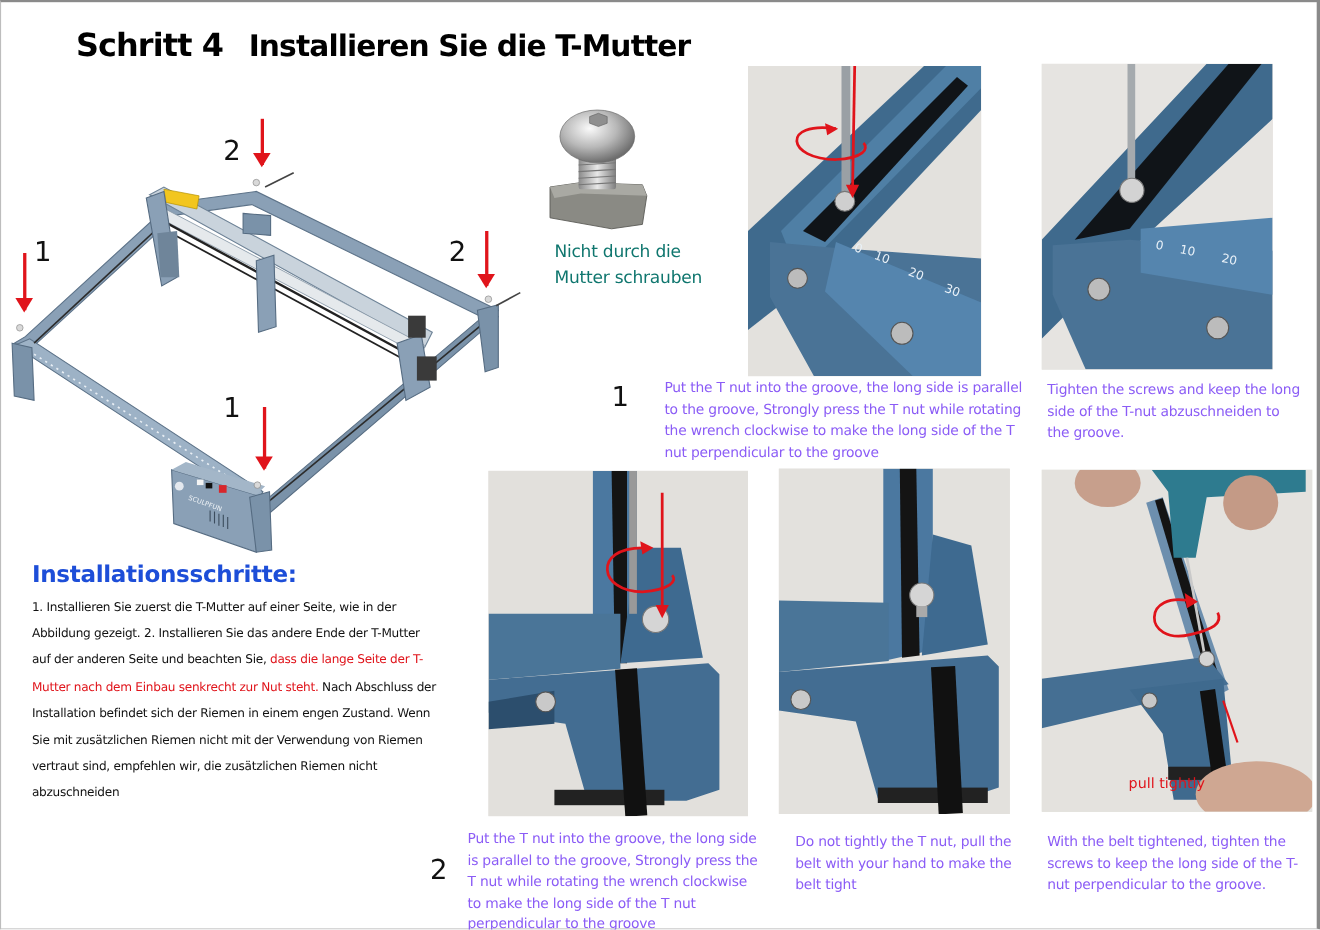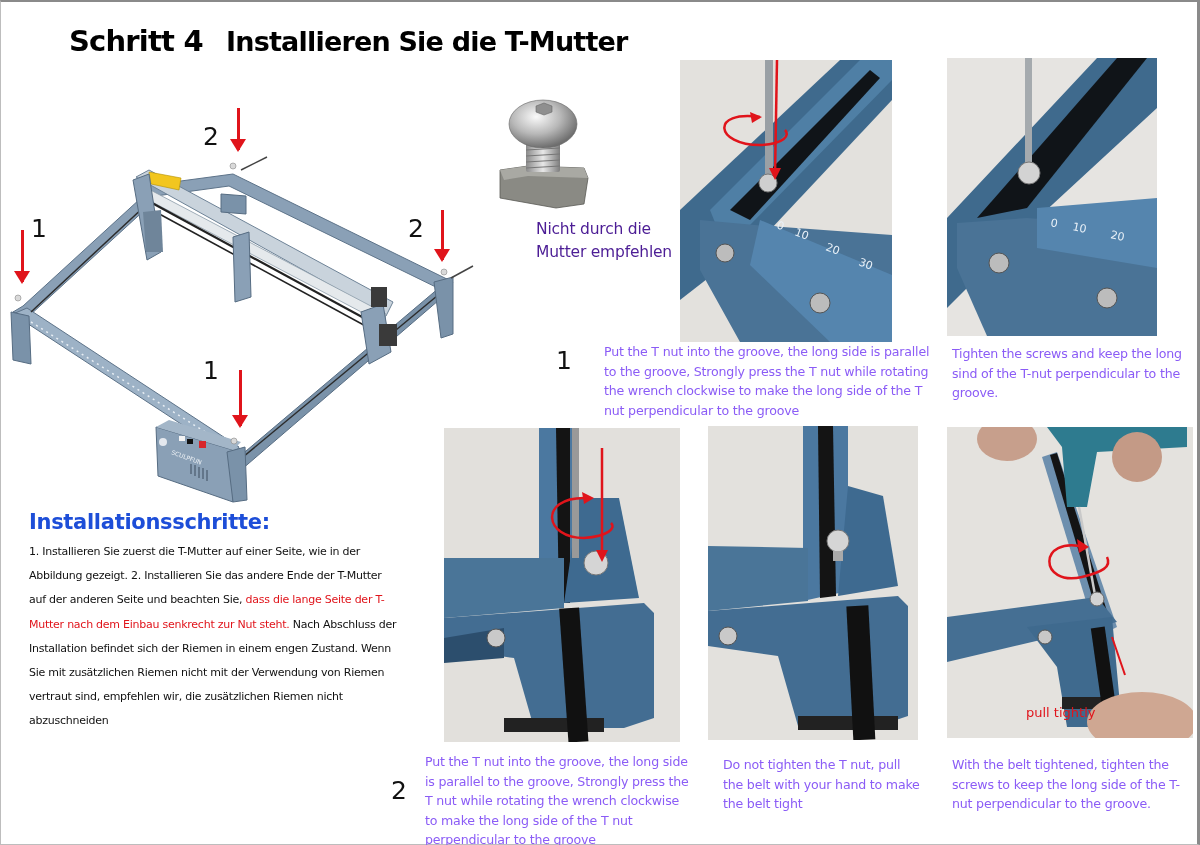--- a/index.html
+++ b/index.html
@@ -18,21 +18,21 @@
     .num { font-family: "DejaVu Sans", sans-serif; font-size: 25px; color: #111; line-height: 1; }
     .arrow { width: 3px; background: #e0141b; }
     .arrow::after { content: ""; position: absolute; left: -7px; bottom: -2px; border-left: 8px solid transparent; border-right: 8px solid transparent; border-top: 13px solid #e0141b; }
 
     
     .instr-heading { left: 28px; top: 508px; font-family: "DejaVu Sans", sans-serif; font-weight: bold; font-size: 21px; color: #1d4ed8; letter-spacing: -0.3px; }
     .instr-body { left: 28px; top: 538px; width: 370px; font-family: "DejaVu Sans", sans-serif; font-size: 11px; line-height: 24.2px; color: #111; letter-spacing: -0.25px; }
     .instr-body .red { color: #e0141b; }
 
     .caption { font-family: "DejaVu Sans", sans-serif; font-size: 12.6px; line-height: 19.5px; color: #8b5cf6; letter-spacing: -0.2px; }
-    .nut-caption { left: 503px; top: 216px; font-family: "DejaVu Sans", sans-serif; font-size: 15.5px; line-height: 23px; color: #4c1d95; letter-spacing: -0.2px; margin-left: 32px; }
+    .nut-caption { left: 503px; top: 216px; font-family: "DejaVu Sans", sans-serif; font-size: 15.5px; line-height: 23px; color: #0f766e; letter-spacing: -0.2px; }
 
     .pull { font-family: "DejaVu Sans", sans-serif; font-size: 13px; color: #e0141b; }
 
     .photo { overflow: hidden; background: #dedcd8; }
     svg { display: block; }
   </style>
 </head>
 <body>
 
 <div class="page">
@@ -138,21 +138,21 @@
         <line x1="30" y1="64" x2="64" y2="62"></line>
           <line x1="30" y1="70" x2="64" y2="68"></line>
         <line x1="30" y1="76" x2="64" y2="74"></line>
       </g>
       <ellipse cx="47" cy="32" rx="34" ry="24" fill="url(#headG)" stroke="#666" stroke-width="0.6"></ellipse>
       <polygon points="40,14 48,11 56,14 56,20 48,23 40,20" fill="#8f8f8f" stroke="#666" stroke-width="0.6"></polygon>
     </svg>
   </div>
   <div class="abs nut-caption">
     <div>Nicht durch die</div>
-    <div>Mutter empfehlen</div>
+    <div>Mutter schrauben</div>
   </div>
 
   <div class="abs instr-heading">Installationsschritte:</div>
   <div class="abs instr-body">
     <span>1. Installieren Sie zuerst die T-Mutter auf einer Seite, wie in der Abbildung gezeigt. 2. Installieren Sie das andere Ende der T-Mutter auf der anderen Seite und beachten Sie, </span><span class="red">dass die lange Seite der T-Mutter nach dem Einbau senkrecht zur Nut steht.</span><span> Nach Abschluss der Installation befindet sich der Riemen in einem engen Zustand. Wenn Sie mit zusätzlichen Riemen nicht mit der Verwendung von Riemen vertraut sind, empfehlen wir, die zusätzlichen Riemen nicht abzuschneiden</span>
   </div>
 
   <div class="abs num" style="left:555px;top:346px;">1</div>
 
   <div class="abs photo" style="left:679px;top:58px;width:212px;height:282px;">
@@ -192,21 +192,21 @@
         <text x="103" y="168" transform="rotate(12 103 168)">0</text>
         <text x="125" y="172" transform="rotate(12 125 172)">10</text>
         <text x="163" y="180" transform="rotate(12 163 180)">20</text>
       </g>
       <rect x="78" y="0" width="7" height="105" fill="#a5aaae"></rect>
       <circle cx="82" cy="115" r="11" fill="#d3d3d3" stroke="#777"></circle>
       <circle cx="52" cy="205" r="10" fill="#bcbcbc" stroke="#555"></circle>
       <circle cx="160" cy="240" r="10" fill="#bcbcbc" stroke="#555"></circle>
     </svg>
   </div>
-  <div class="abs caption" style="left:951px;top:342px;width:230px;">Tighten the screws and keep the long sind of the T-nut perpendicular to the groove.</div>
+  <div class="abs caption" style="left:951px;top:342px;width:230px;">Tighten the screws and keep the long side of the T-nut abzuschneiden to the groove.</div>
 
   <div class="abs num" style="left:390px;top:776px;">2</div>
 
   <div class="abs photo" style="left:443px;top:426px;width:236px;height:314px;">
     <svg width="236" height="314" viewBox="0 0 236 314">
       <rect width="236" height="314" fill="#e2e0dc"></rect>
       <polygon points="95,0 135,0 135,160 120,175 95,175" fill="#4b78a0"></polygon>
       <polygon points="112,0 126,0 126,175 115,175" fill="#141414"></polygon>
       <polygon points="135,70 175,70 195,170 120,175" fill="#3e6a90"></polygon>
       <polygon points="0,130 120,130 120,180 0,190" fill="#4a7598"></polygon>
@@ -233,21 +233,21 @@
       <polygon points="140,60 175,70 190,160 130,170" fill="#3e6a90"></polygon>
       <polygon points="0,120 100,122 100,175 0,185" fill="#4a7598"></polygon>
       <polygon points="0,185 190,170 200,180 200,290 170,300 90,300 70,230 0,220" fill="#436d92"></polygon>
       <rect x="90" y="290" width="100" height="14" fill="#222"></rect>
       <rect x="142" y="180" width="22" height="134" fill="#111" transform="rotate(-3 150 250)"></rect>
       <circle cx="20" cy="210" r="9" fill="#c9c9c9" stroke="#555"></circle>
       <circle cx="130" cy="115" r="11" fill="#d5d5d5" stroke="#777"></circle>
       <rect x="125" y="125" width="10" height="10" fill="#aaa"></rect>
     </svg>
   </div>
-  <div class="abs caption" style="left:722px;top:753px;width:200px;">Do not tighten the T nut, pull the belt with your hand to make the belt tight</div>
+  <div class="abs caption" style="left:722px;top:753px;width:200px;">Do not tightly the T nut, pull the belt with your hand to make the belt tight</div>
 
   <div class="abs photo" style="left:946px;top:425px;width:246px;height:311px;">
     <svg width="246" height="311" viewBox="0 0 246 311">
       <rect width="246" height="311" fill="#e4e2de"></rect>
       <polygon points="95,30 110,25 170,200 150,210" fill="#6d8fae"></polygon>
       <polygon points="103,28 110,26 165,200 155,203" fill="#141414"></polygon>
       <polygon points="0,190 150,170 170,195 0,235" fill="#456f93"></polygon>
       <polygon points="80,200 165,190 175,300 120,300 110,240" fill="#3f6a8e"></polygon>
       <rect x="115" y="270" width="60" height="12" fill="#222"></rect>
       <rect x="150" y="200" width="14" height="90" fill="#111" transform="rotate(-8 157 245)"></rect>

